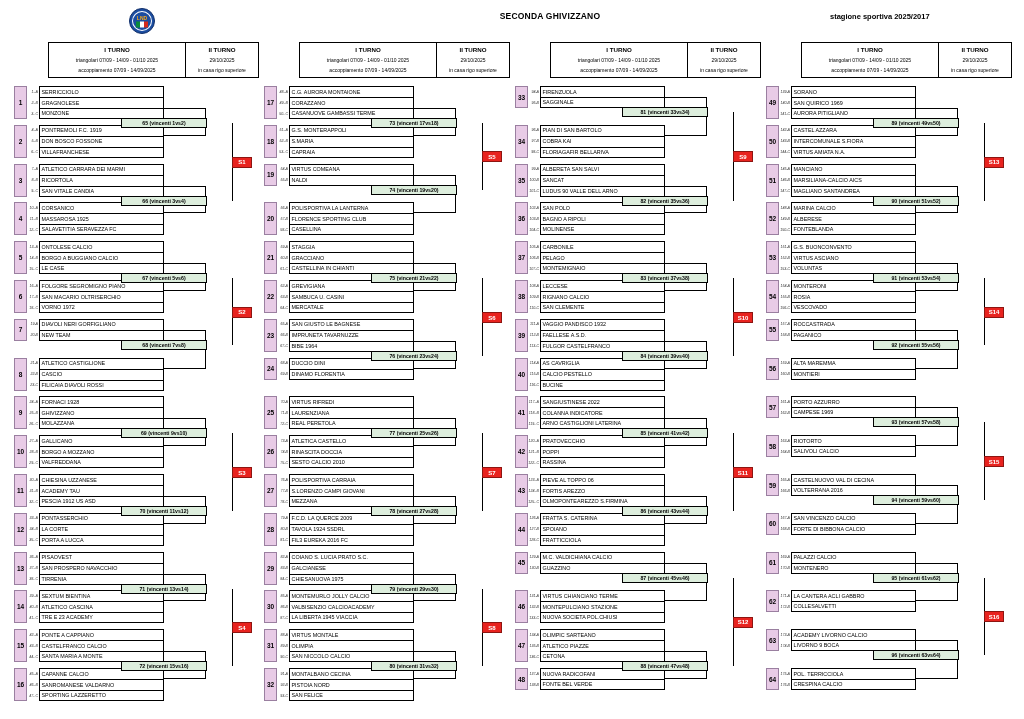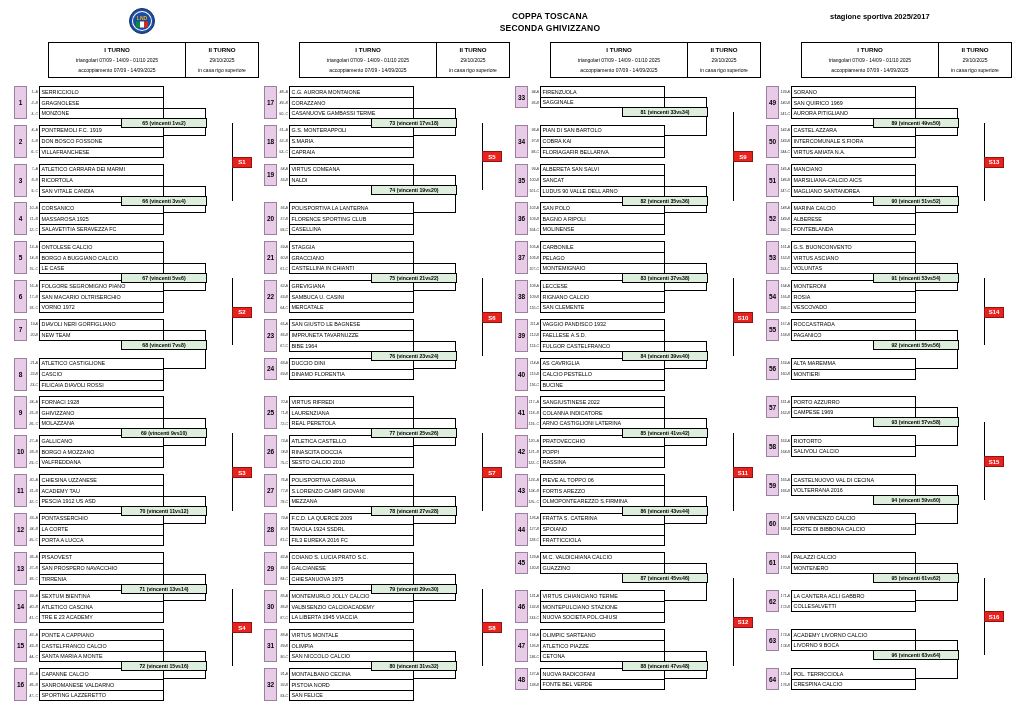--- a/index.html
+++ b/index.html
@@ -181,21 +181,20 @@
       <circle cx="13" cy="13" r="9" fill="#1b4da0"></circle>
       <text x="13" y="11.5" font-size="5" font-family="Liberation Sans, sans-serif" font-weight="bold" fill="#f4a81d" text-anchor="middle">LND</text>
       <rect x="7" y="13.5" width="4" height="6" fill="#0a8a3c"></rect>
       <rect x="11" y="13.5" width="4" height="6" fill="#fff"></rect>
       <rect x="15" y="13.5" width="4" height="6" fill="#d42b1e"></rect>
       <circle cx="13" cy="13" r="12.5" fill="none" stroke="#12306a" stroke-width="1"></circle>
     </svg>
   </div>
 
   <div class="title-block">
-    <div>COPPA TOSCANA</div>
     <div>SECONDA GHIVIZZANO</div>
   </div>
 
   <div class="season">stagione sportiva 2025/2017</div>
 
   <div id="legends">
       <div class="legend" style="left: 48px; top: 42px;">
         <div class="col c1">
           <div class="lhead">I TURNO</div>
           <div class="lline">triangolari  07/09 - 14/09 - 01/10 2025</div>

